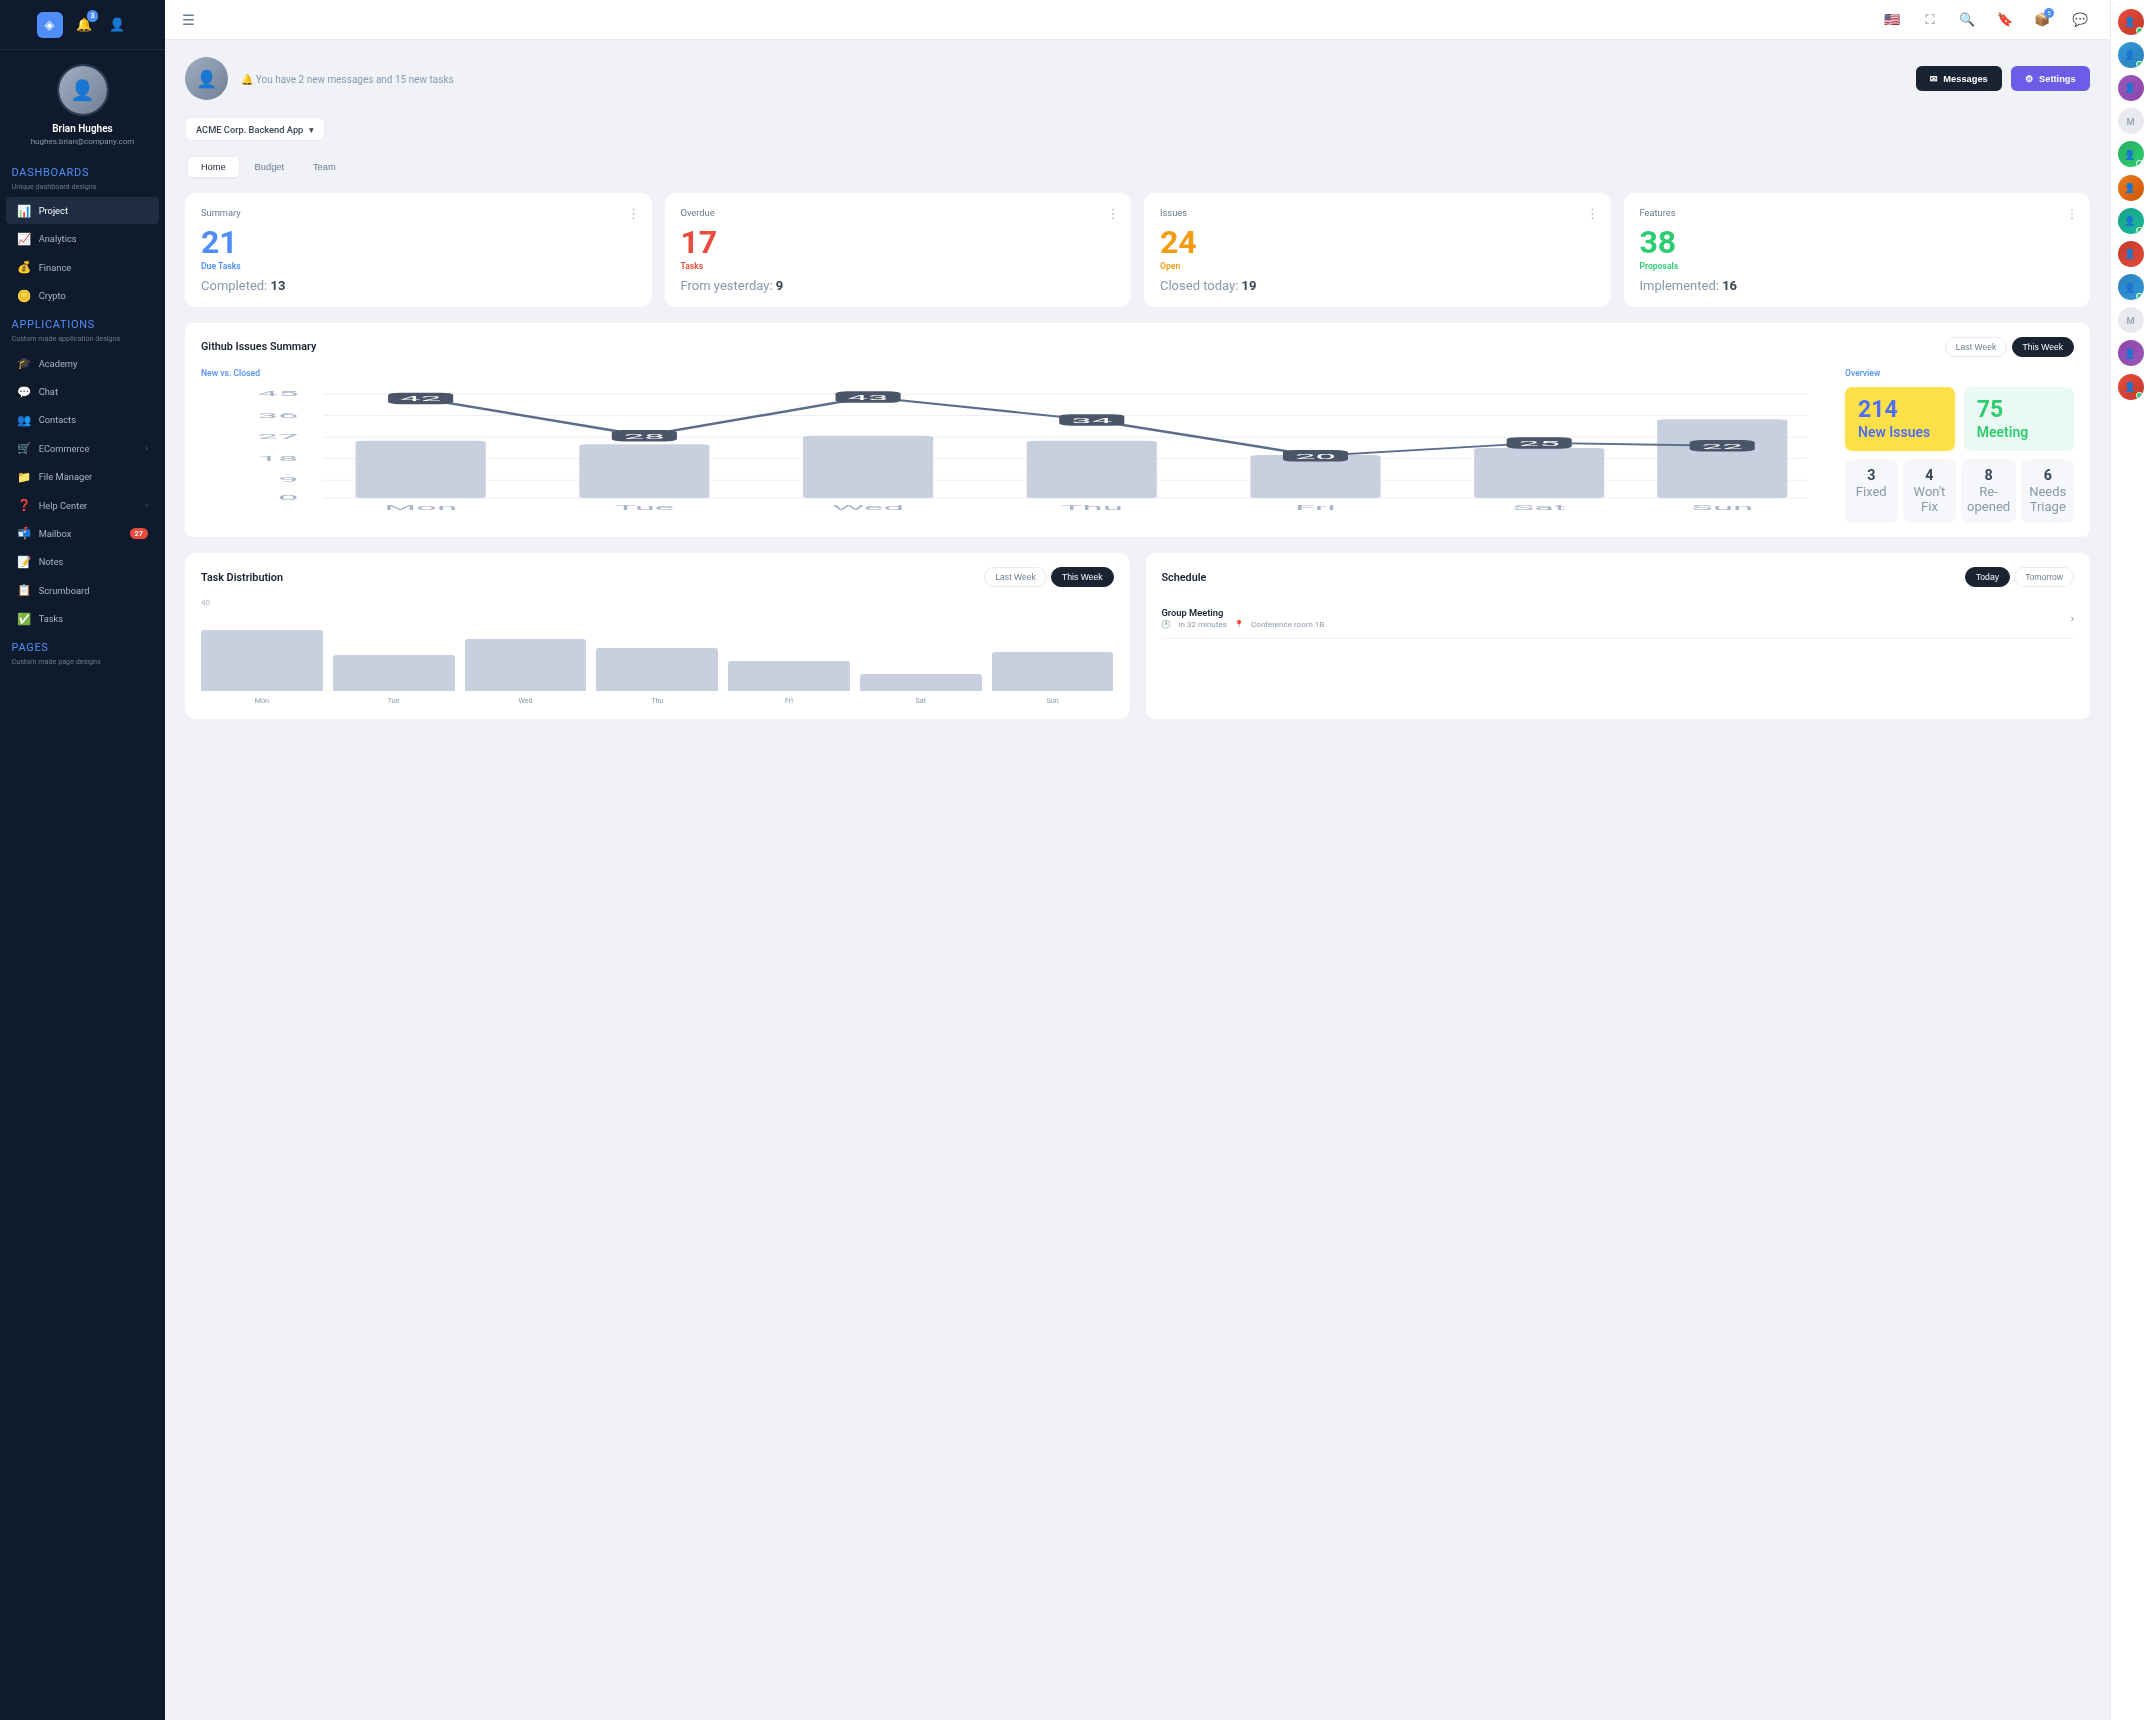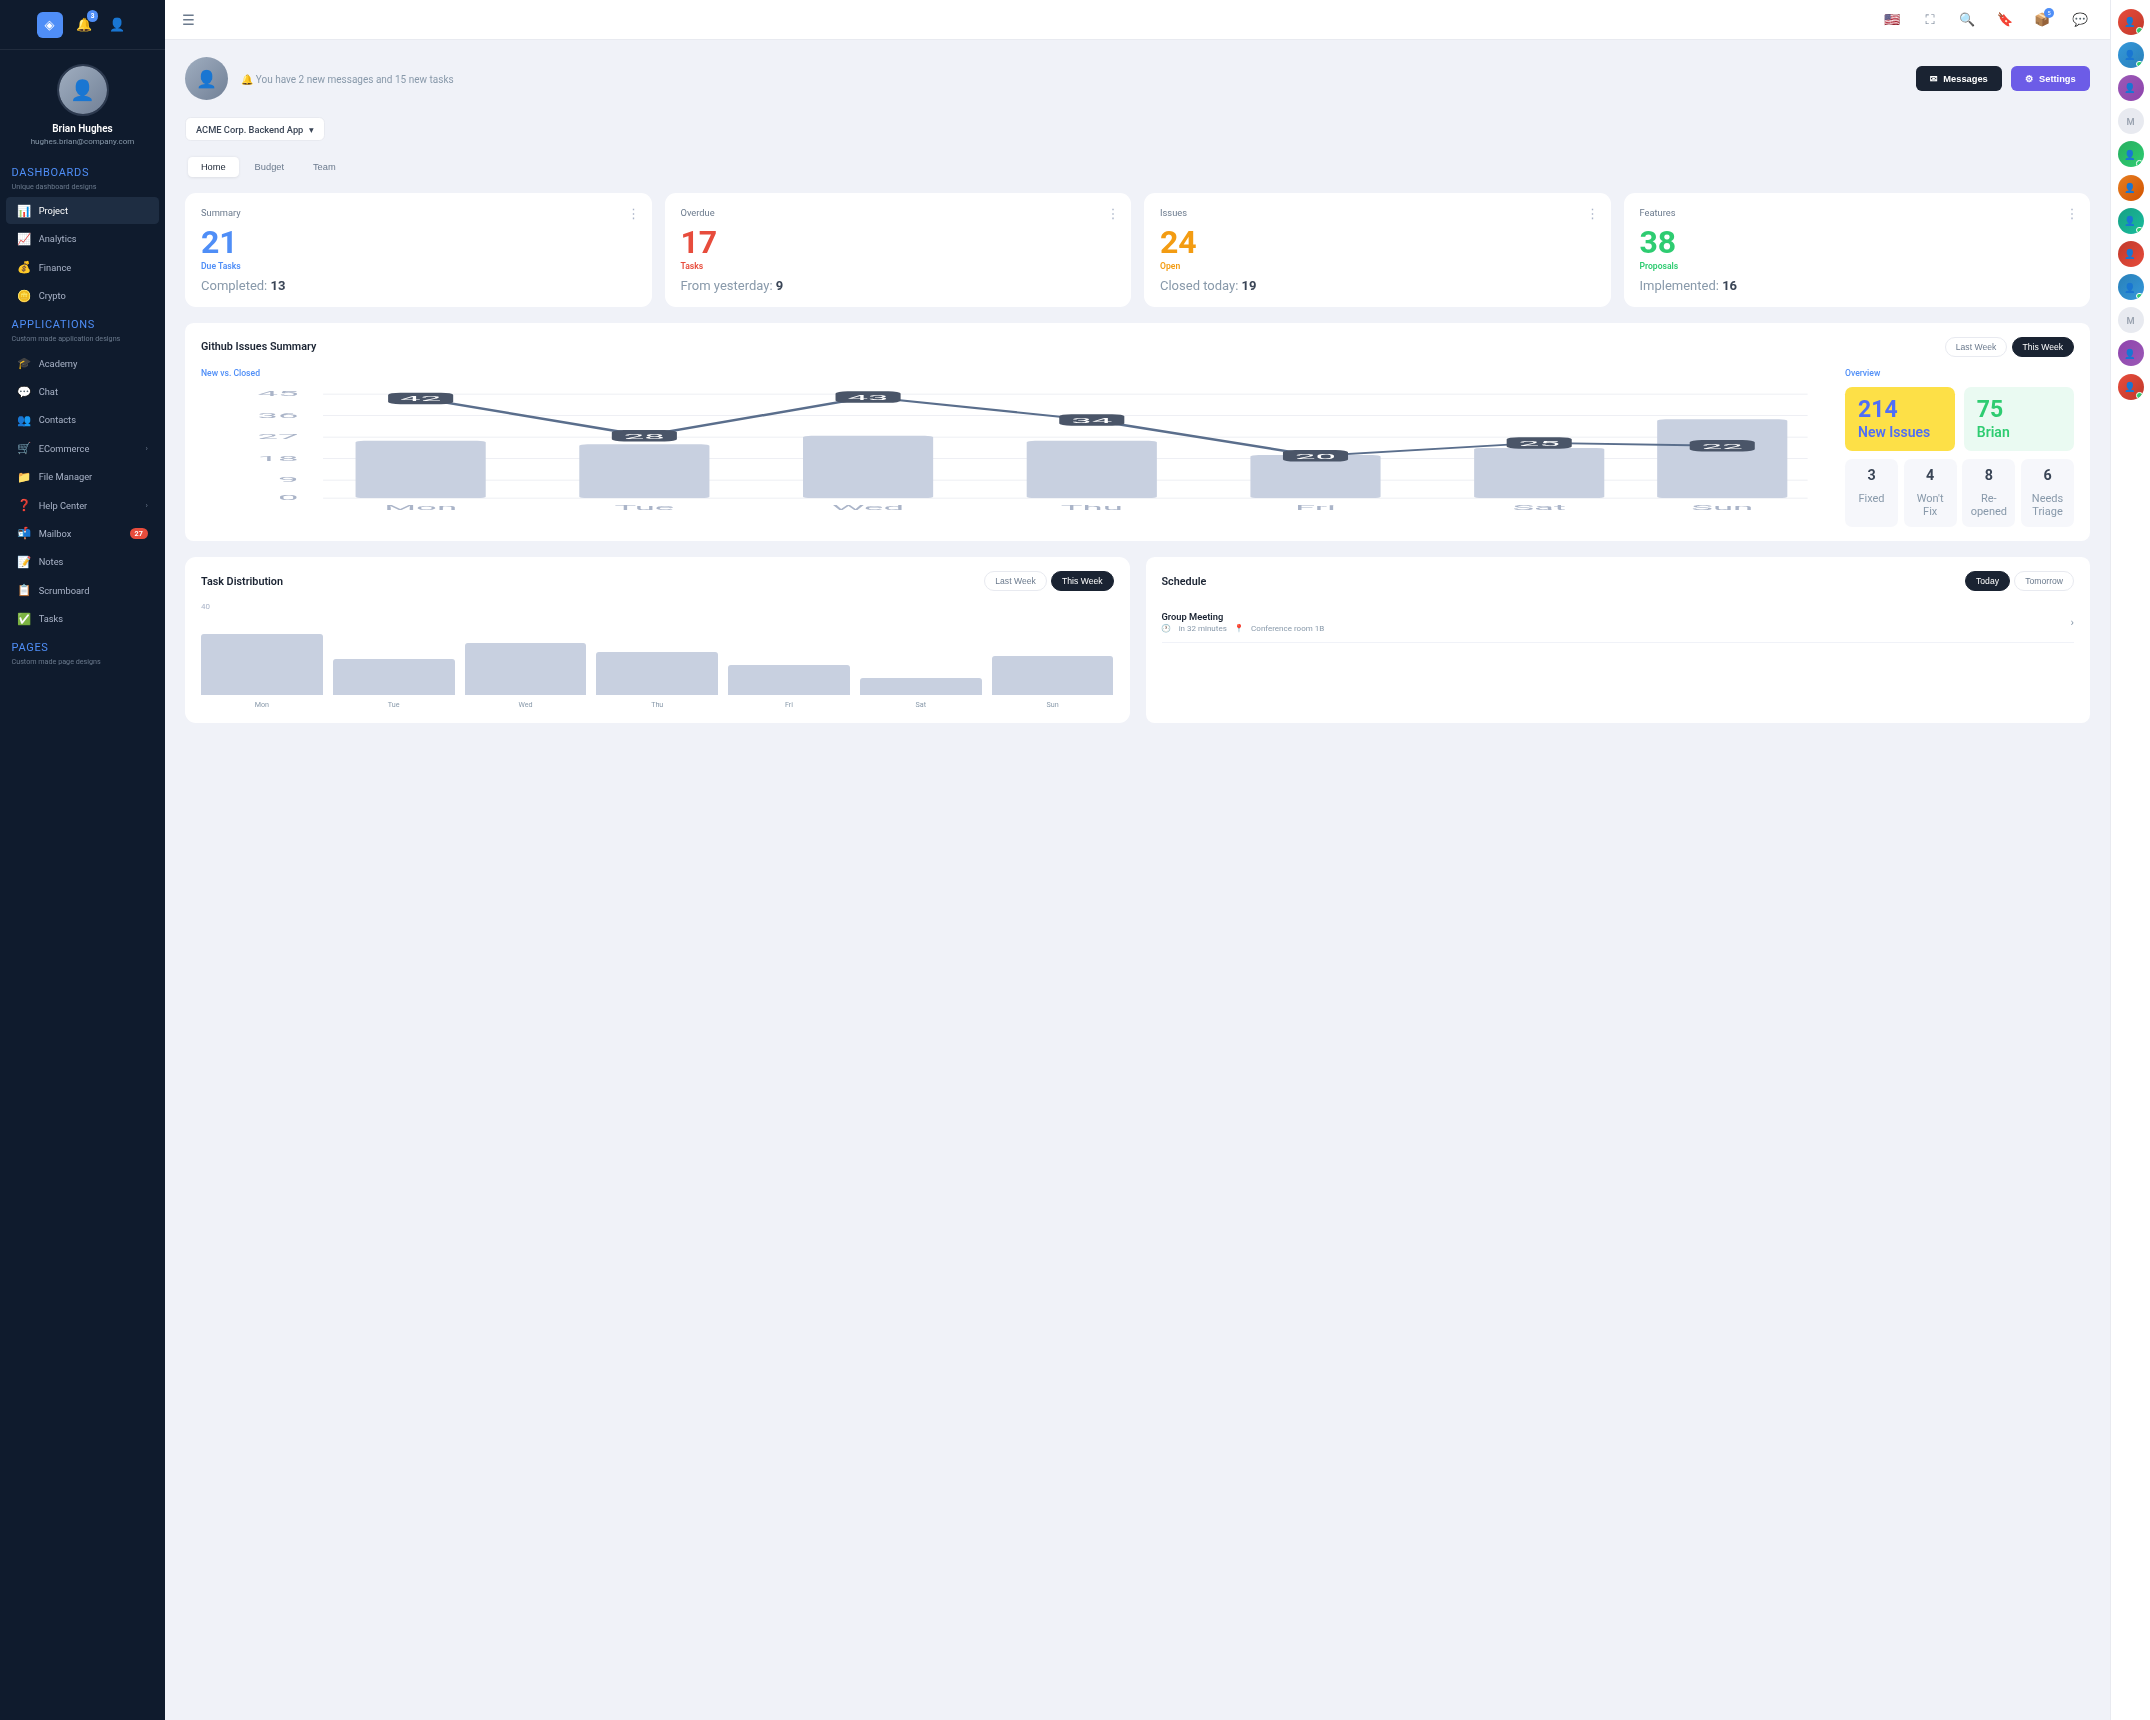--- a/index.html
+++ b/index.html
@@ -329,21 +329,21 @@
     .overview-lbl.blue { color: #4f6ef7; }
     .overview-lbl.green { color: #2ecc71; }
     .overview-bottom { display: grid; grid-template-columns: repeat(4,1fr); gap: 5.7px; }
     .mini-stat {
       background: #f6f7fb;
       border-radius: 7.2px;
       padding: 8.6px 5.7px;
       text-align: center;
     }
     .mini-stat-num { font-size: 14.3px; font-weight: 700; color: #3a4556; }
-    .mini-stat-lbl { font-size: 11px; color: #8899aa; margin-top: 9px; }
+    .mini-stat-lbl { font-size: 13px; color: #8899aa; margin-top: 1px; }
 
     
     .bottom-row { display: flex; gap: 16px; }
 
     
     .task-dist-card {
       background: #fff; border-radius: 11px;
       padding: 14.3px 16px;
       flex: 1;
     }
@@ -618,21 +618,21 @@
 
         <div class="overview-area">
           <div class="overview-title">Overview</div>
           <div class="overview-top">
             <div class="overview-card light-blue">
               <div class="overview-num blue">214</div>
               <div class="overview-lbl blue">New Issues</div>
             </div>
             <div class="overview-card light-green">
               <div class="overview-num green">75</div>
-              <div class="overview-lbl green">Brian</div>
+              <div class="overview-lbl green">Meeting</div>
             </div>
           </div>
           <div class="overview-bottom">
             <div class="mini-stat">
               <div class="mini-stat-num">3</div>
               <div class="mini-stat-lbl">Fixed</div>
             </div>
             <div class="mini-stat">
               <div class="mini-stat-num">4</div>
               <div class="mini-stat-lbl">Won't Fix</div>

